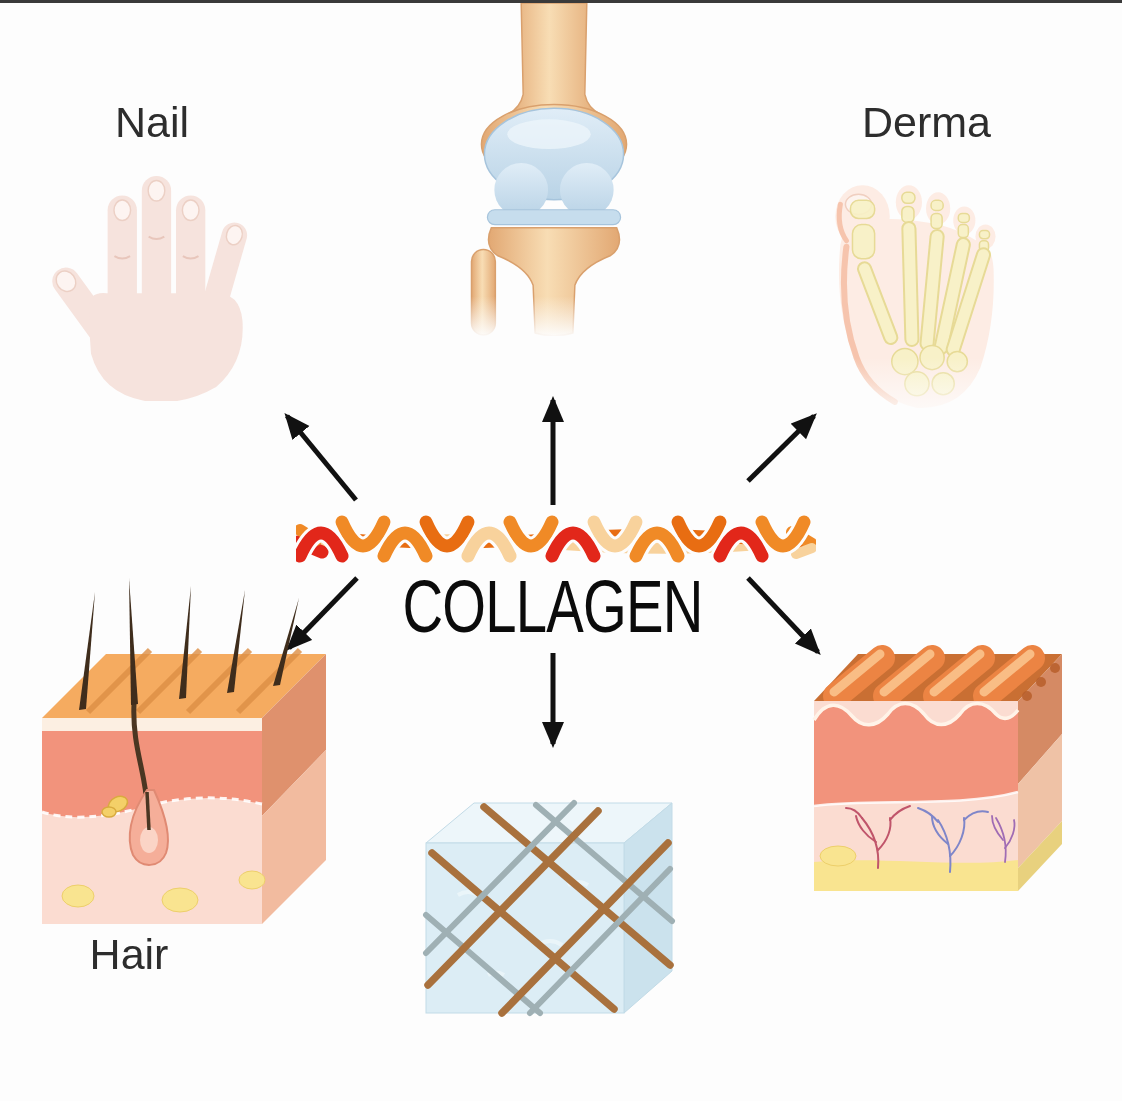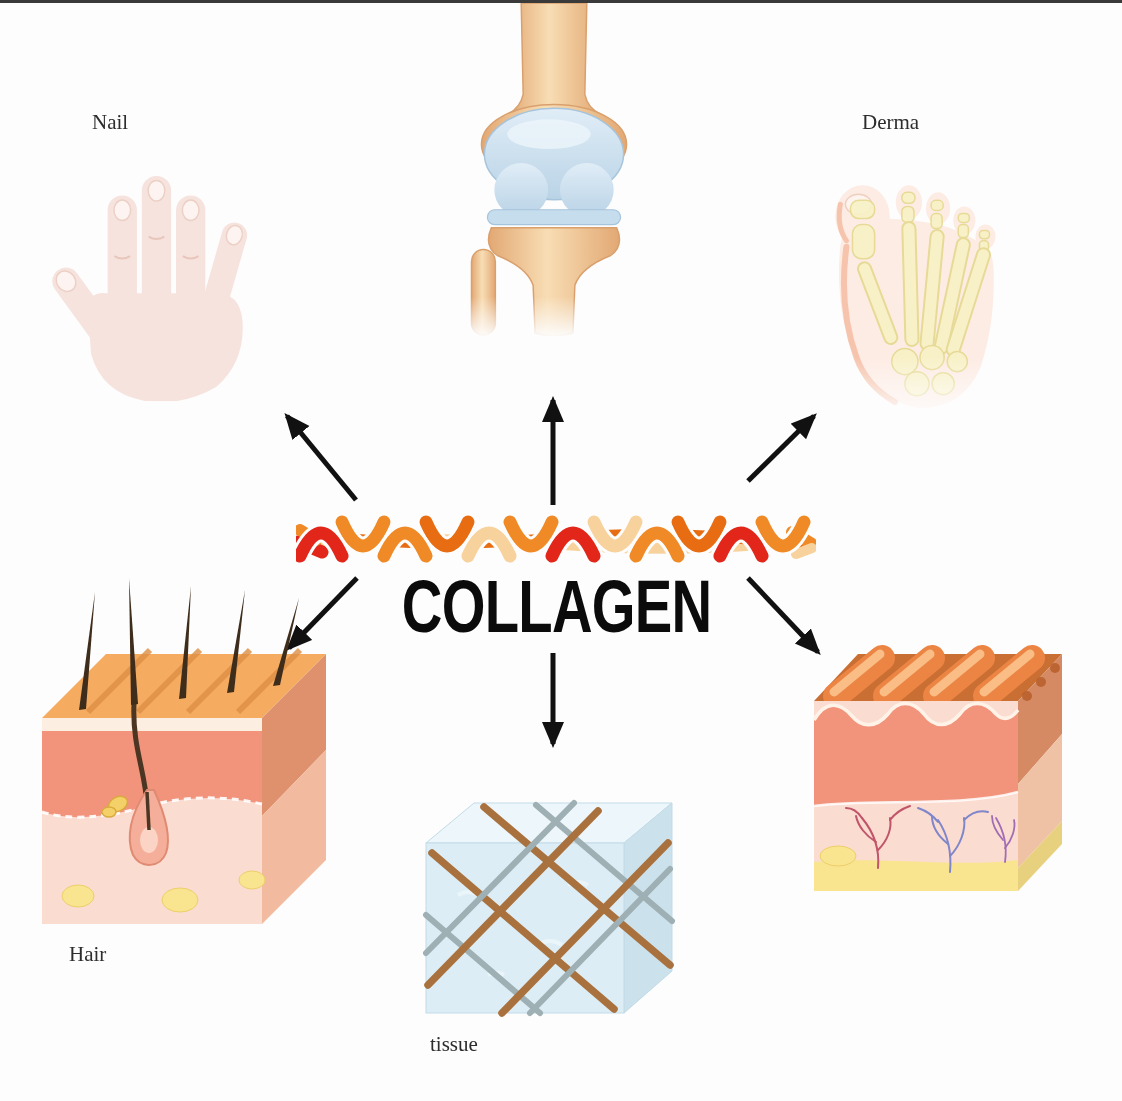--- a/index.html
+++ b/index.html
@@ -4,25 +4,25 @@
 <style>
   html,body{margin:0;padding:0;background:#ffffff;}
   .canvas{
     position:relative;width:1122px;height:1101px;overflow:hidden;
     background:var(--background,#fdfdfd);
     font-family:"Liberation Sans","DejaVu Sans",sans-serif;
   }
   .top-border{position:absolute;left:0;top:0;width:1122px;height:3px;background:var(--top-border,#3a3a3a);}
   .label{
     position:absolute;color:var(--label-text,#2d2d2d);
-    font-size:21px;line-height:37px;text-align:left;white-space:nowrap;font-family:Liberation Serif, serif;
+    font-size:43px;line-height:37px;text-align:center;white-space:nowrap;
   }
   .title{
     position:absolute;left:353px;top:570px;width:400px;text-align:center;
-    color:var(--title-text,#0b0b0b);font-size:74px;line-height:1;font-weight:700;
+    color:var(--title-text,#0b0b0b);font-size:74px;line-height:1;font-weight:400;
   }
   .title span{display:inline-block;transform:scaleX(0.76);transform-origin:center;letter-spacing:-1px;}
   .art{position:absolute;}
   .arrows{position:absolute;left:0;top:0;width:1122px;height:1101px;pointer-events:none;}
   .arrow-line{stroke:var(--arrow,#111);stroke-width:5;}
   .arrow-head{fill:var(--arrow,#111);}
   .braid-red{stroke:var(--braid-red,#e2271a);}
   .braid-orange{stroke:var(--braid-orange,#f08a26);}
   .braid-cream{stroke:var(--braid-cream,#f8d29c);}
   .braid-dark{stroke:var(--braid-dark-orange,#e86d12);}
@@ -45,21 +45,20 @@
 <body>
 
 <div class="canvas">
 
   <div class="top-border"></div>
 
   <div class="label" style="left:92px;top:104px;width:120px;">Nail</div>
   <div class="label" style="left:862px;top:104px;width:120px;">Derma</div>
   <div class="label" style="left:69px;top:936px;width:120px;">Hair</div>
   <div class="label" style="left:430px;top:1026px;width:200px;">
-    <div>tissue</div>
   </div>
   <div class="title"><span>COLLAGEN</span></div>
 
   <svg class="art" style="left:48px;top:166px;" width="215" height="235" viewBox="0 0 220 240">
     <g>
       <rect class="hand-skin" x="-14" y="-44" width="28" height="88" rx="14" transform="translate(36,142) rotate(-36)"></rect>
       <rect class="hand-skin" x="61" y="30" width="30" height="125" rx="15"></rect>
       <rect class="hand-skin" x="96" y="10" width="30" height="145" rx="15"></rect>
       <rect class="hand-skin" x="131" y="30" width="30" height="125" rx="15"></rect>
       <rect class="hand-skin" x="-13" y="-52" width="26" height="104" rx="13" transform="translate(180,108) rotate(16)"></rect>

